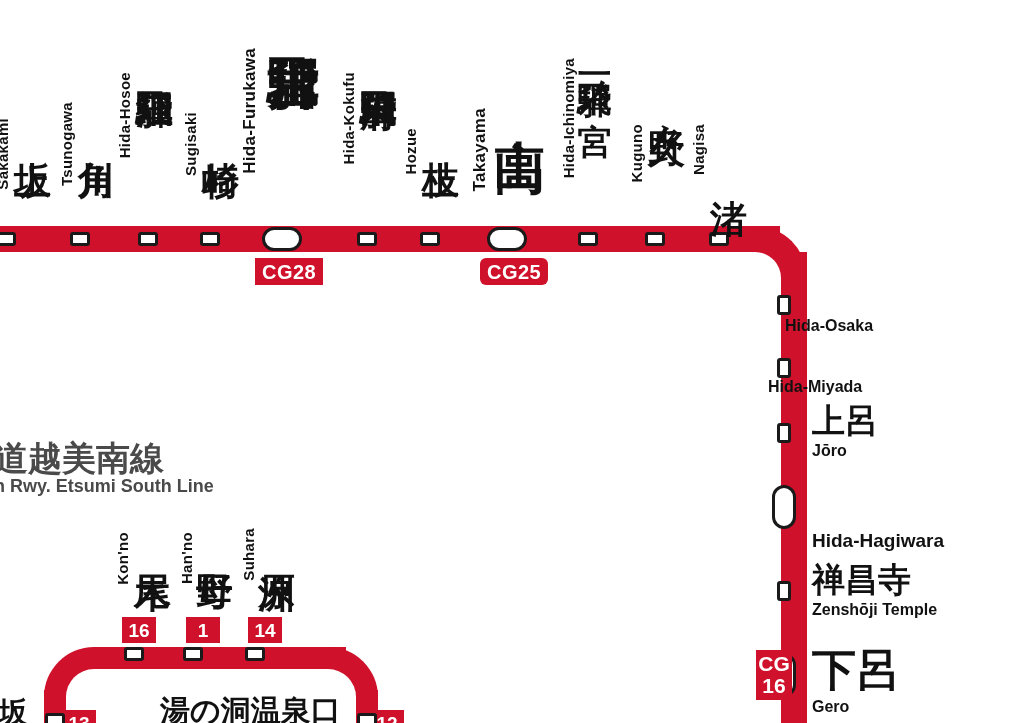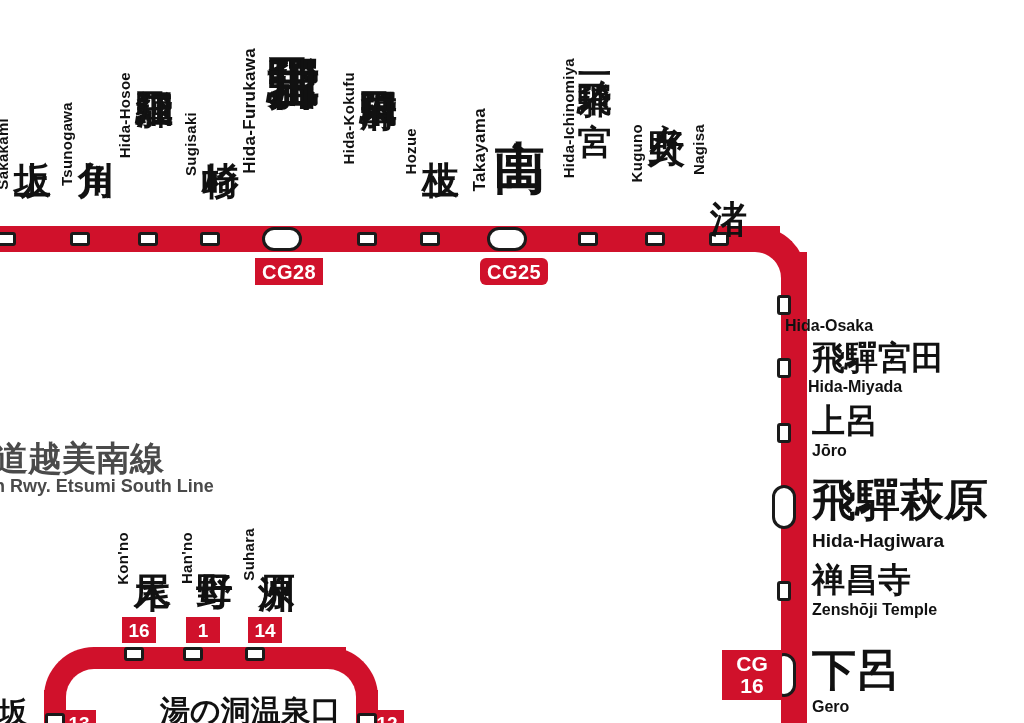--- a/index.html
+++ b/index.html
@@ -77,25 +77,26 @@
     align-items:center;
     justify-content:center;
     line-height:1;
     box-sizing:border-box;
   }
   .badge-wide{height:27px;padding:0 7px;font-size:20px;letter-spacing:0.5px;}
   .badge-num{width:34px;height:26px;font-size:19px;}
   .badge-stack{
     position:absolute;
     background:#d0112b;color:#fff;font-weight:700;
-    width:60px;height:50px;
+    width:36px;height:50px;
     display:flex;flex-direction:column;
     align-items:center;justify-content:center;
     line-height:1.05;font-size:21px;
     box-sizing:border-box;
+    margin-left:34px;
   }
 
   
   .cap-jp{
     position:absolute;font-weight:700;color:#4a4a4a;white-space:nowrap;
   }
   .cap-en{
     position:absolute;font-weight:700;color:#4a4a4a;white-space:nowrap;
   }
 </style>
@@ -167,29 +168,27 @@
   <div class="vlabel" style="left:710px;top:170px;font-size:37px;">渚</div>
   <div class="vromaji" style="left:690px;top:124px;">Nagisa</div>
 
   <div class="badge badge-wide" style="left:255px;top:258px;">CG28</div>
   <div class="badge badge-wide" style="left:480px;top:258px;border-radius:6px;">CG25</div>
 
   <div class="stn stn-v-sm" style="left:777px;top:295px;"></div>
   <div class="hromaji" style="left:785px;top:318px;">Hida-Osaka</div>
 
   <div class="stn stn-v-sm" style="left:777px;top:358px;"></div>
-  <div class="hlabel" style="left:812px;top:341px;font-size:33px;">飛驒宮田</div>
-  <div class="hromaji" style="left:808px;top:379px;">Hida-Miyada</div>
+  <div class="hromaji" style="left:768px;top:379px;">Hida-Miyada</div>
 
   <div class="stn stn-v-sm" style="left:777px;top:423px;"></div>
   <div class="hlabel" style="left:812px;top:404px;font-size:33px;">上呂</div>
   <div class="hromaji" style="left:812px;top:443px;">Jōro</div>
 
   <div class="stn stn-v-lg" style="left:772px;top:485px;"></div>
-  <div class="hlabel" style="left:812px;top:478px;font-size:44px;">飛驒萩原</div>
   <div class="hromaji" style="left:812px;top:531px;font-size:19px;">Hida-Hagiwara</div>
 
   <div class="stn stn-v-sm" style="left:777px;top:581px;"></div>
   <div class="hlabel" style="left:812px;top:563px;font-size:33px;">禅昌寺</div>
   <div class="hromaji" style="left:812px;top:602px;">Zenshōji Temple</div>
 
   <div class="stn stn-v-lg" style="left:772px;top:653px;"></div>
   <div class="badge-stack" style="left:722px;top:650px;">
     <span>CG</span>
     <span>16</span>

